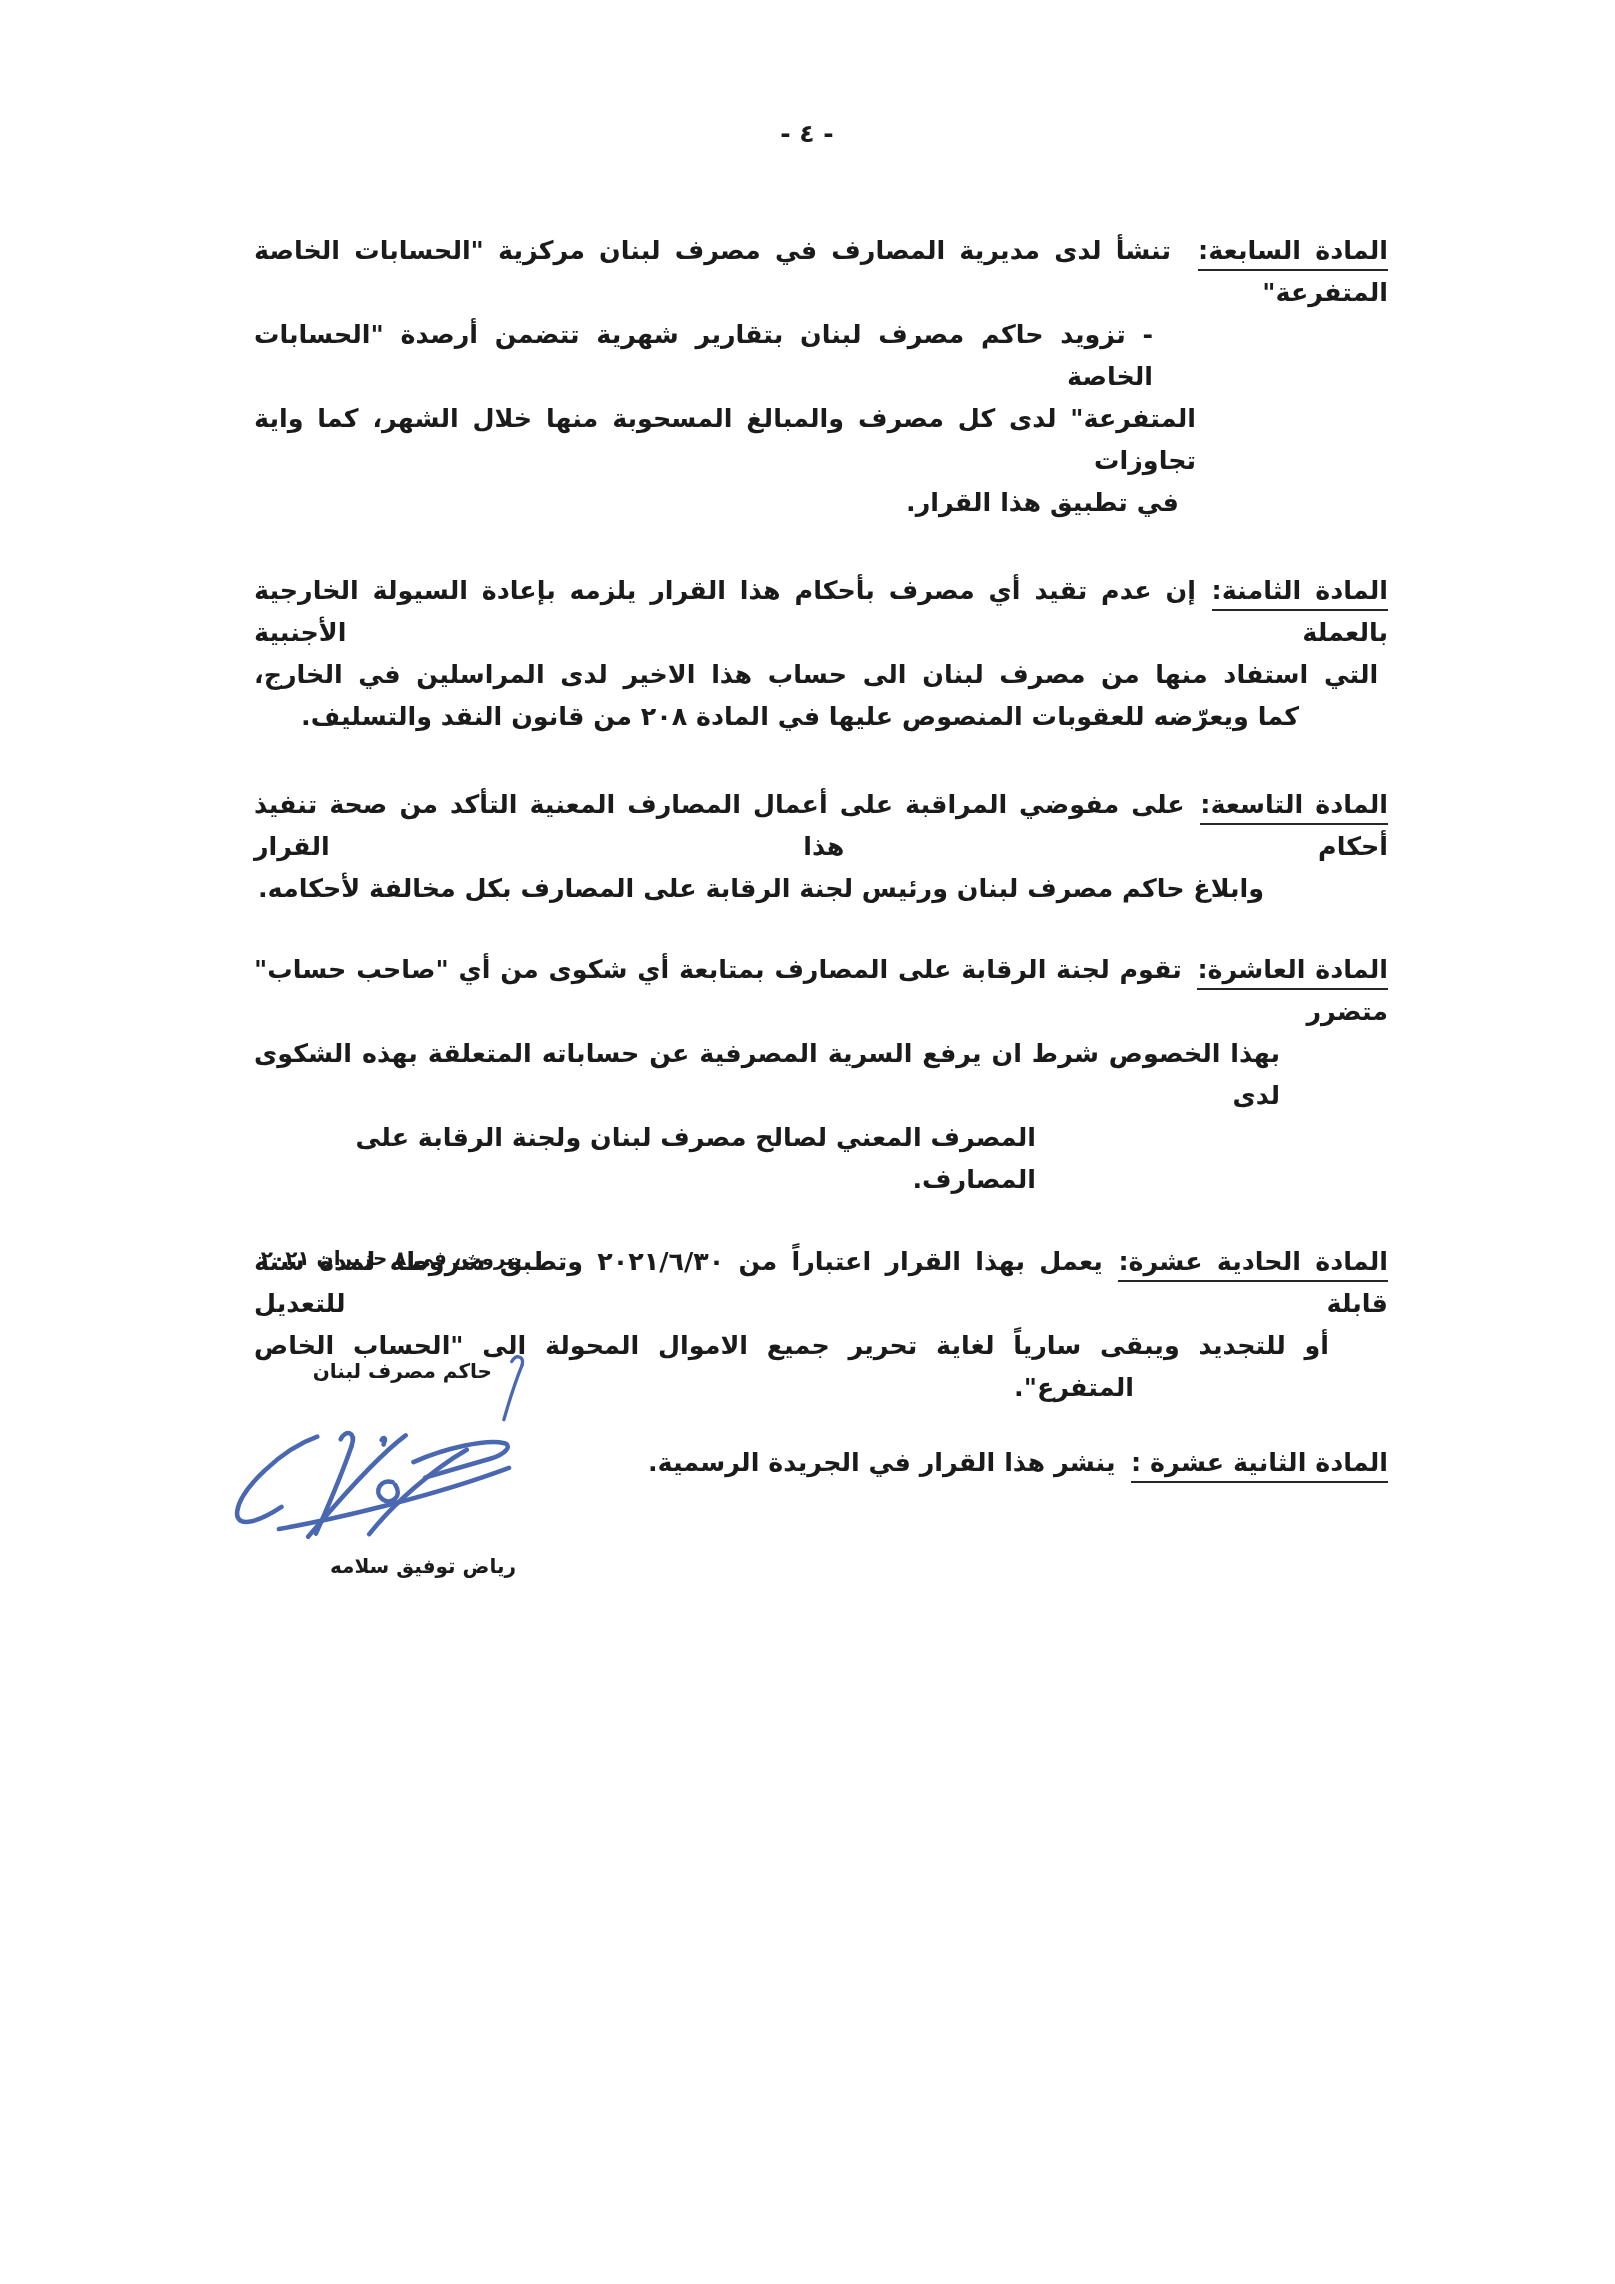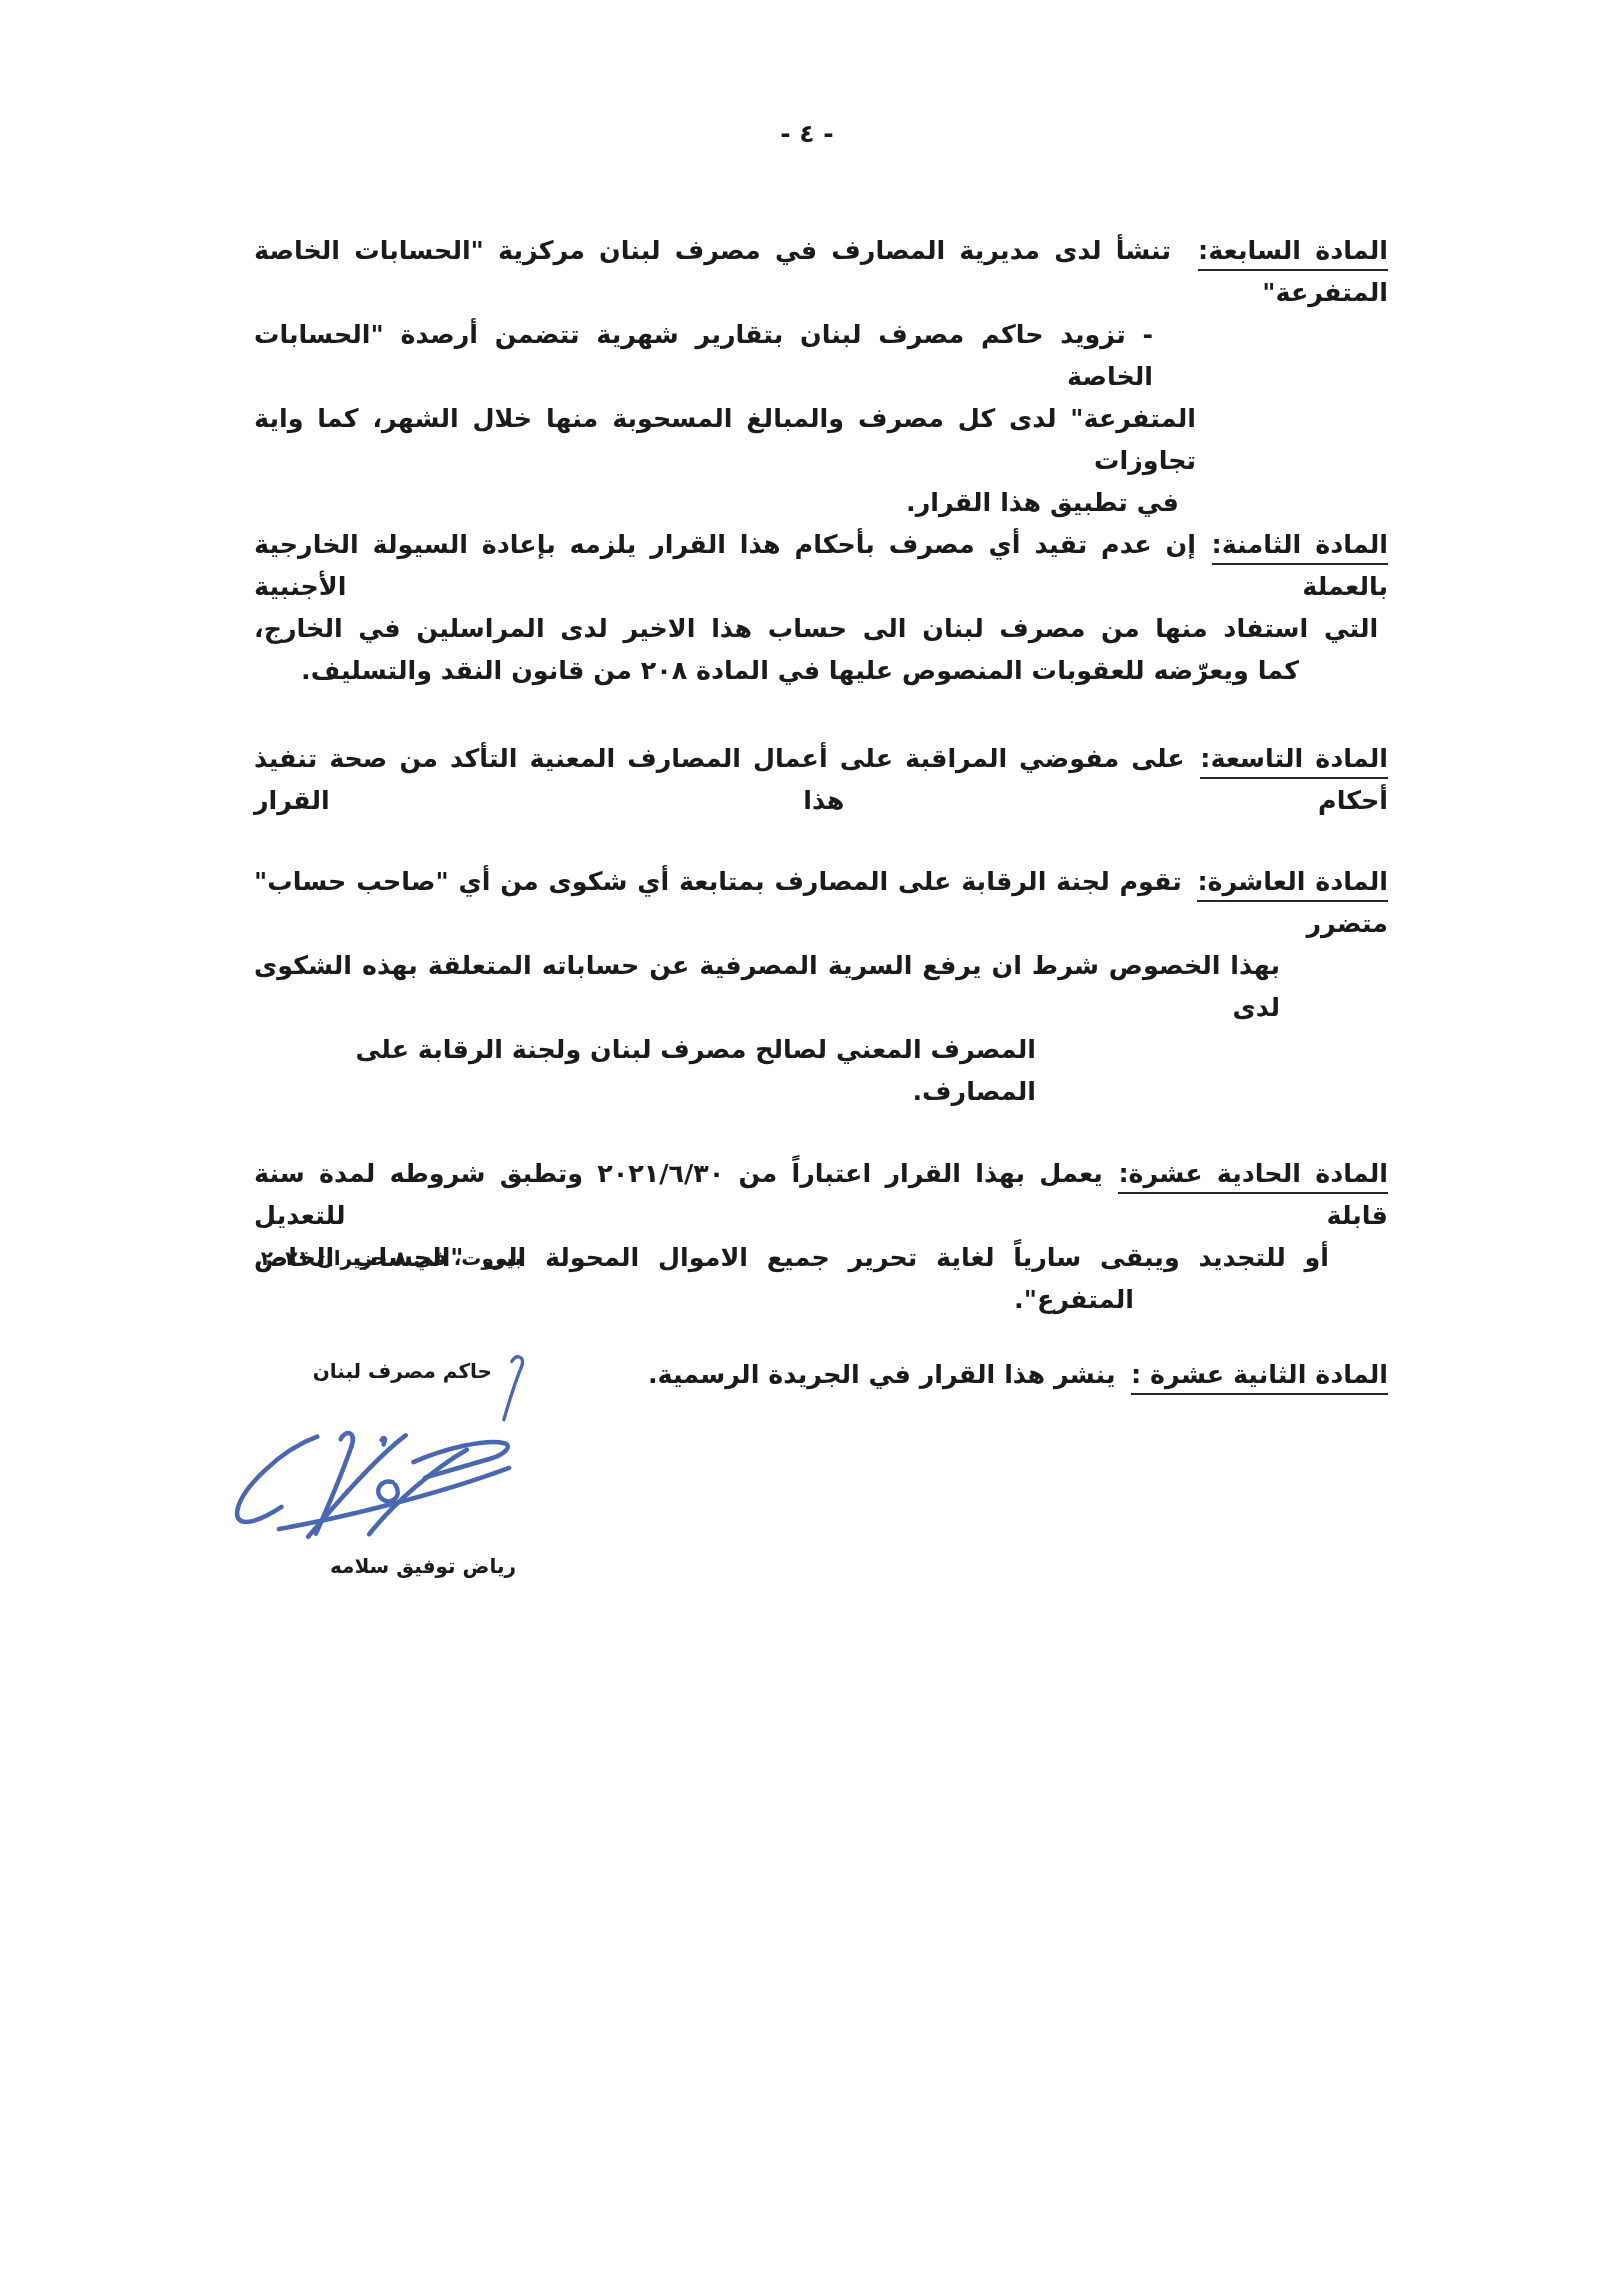--- a/index.html
+++ b/index.html
@@ -37,35 +37,36 @@
 </style>
 </head>
 <body>
 
 <div class="page">
 
   <div class="page-number">- ٤ -</div>
 
   <main class="content">
 
-    <section class="article" style="">
+    <section class="article" style="margin-bottom:46px">
       <div class="line fj"><span class="article-title" style="margin-left:27px">المادة السابعة:</span><span>تنشأ لدى مديرية المصارف في مصرف لبنان مركزية "الحسابات الخاصة المتفرعة"</span></div>
       <div class="line fj" style="margin-right:235px">- تزويد حاكم مصرف لبنان بتقارير شهرية تتضمن أرصدة "الحسابات الخاصة</div>
       <div class="line fj" style="margin-right:192px">المتفرعة" لدى كل مصرف والمبالغ المسحوبة منها خلال الشهر، كما واية تجاوزات</div>
       <div class="line" style="margin-right:209px">في تطبيق هذا القرار.</div>
     </section>
 
     <section class="article" style="margin-bottom:46px">
       <div class="line fj"><span class="article-title">المادة الثامنة:</span><span>إن عدم تقيد أي مصرف بأحكام هذا القرار يلزمه بإعادة السيولة الخارجية بالعملة الأجنبية</span></div>
       <div class="line fj" style="margin-right:9.8px">التي استفاد منها من مصرف لبنان الى حساب هذا الاخير لدى المراسلين في الخارج،</div>
       <div class="line" style="margin-right:89px">كما ويعرّضه للعقوبات المنصوص عليها في المادة ٢٠٨ من قانون النقد والتسليف.</div>
     </section>
 
     <section class="article" style="margin-bottom:39px">
       <div class="line fj"><span class="article-title">المادة التاسعة:</span><span>على مفوضي المراقبة على أعمال المصارف المعنية التأكد من صحة تنفيذ أحكام هذا القرار</span></div>
+      <div class="line" style="margin-right:124px">وابلاغ حاكم مصرف لبنان ورئيس لجنة الرقابة على المصارف بكل مخالفة لأحكامه.</div>
     </section>
 
     <section class="article" style="margin-bottom:40px">
       <div class="line fj"><span class="article-title">المادة العاشرة:</span><span>تقوم لجنة الرقابة على المصارف بمتابعة أي شكوى من أي "صاحب حساب" متضرر</span></div>
       <div class="line fj" style="margin-right:108px">بهذا الخصوص شرط ان يرفع السرية المصرفية عن حساباته المتعلقة بهذه الشكوى لدى</div>
       <div class="line" style="margin-right:352px">المصرف المعني لصالح مصرف لبنان ولجنة الرقابة على المصارف.</div>
     </section>
 
     <section class="article" style="margin-bottom:33px">
       <div class="line fj"><span class="article-title">المادة الحادية عشرة:</span><span>يعمل بهذا القرار اعتباراً من ٢٠٢١/٦/٣٠ وتطبق شروطه لمدة سنة قابلة للتعديل</span></div>

